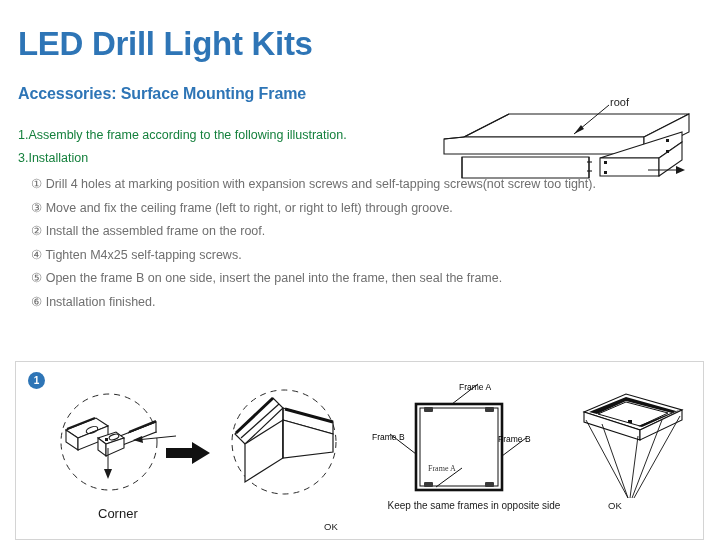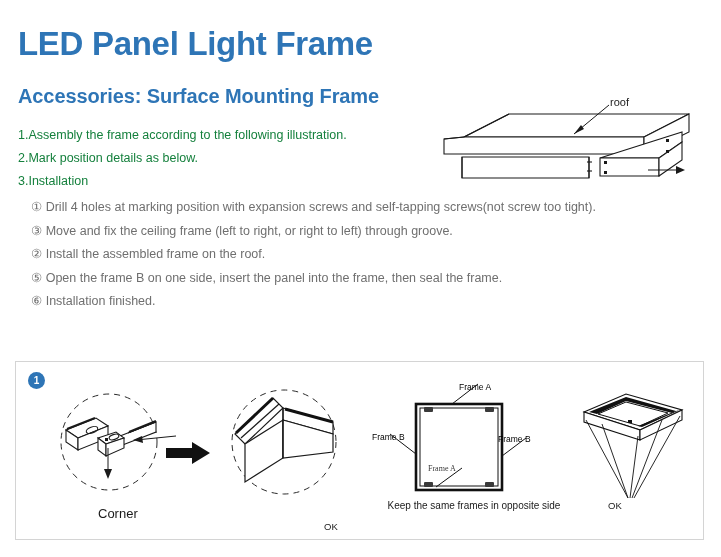--- a/index.html
+++ b/index.html
@@ -14,21 +14,21 @@
   .page{position:relative;width:721px;height:557px;}
 
   
   .title{
     position:absolute;left:18px;top:27px;
     font-size:33px;font-weight:bold;letter-spacing:-0.3px;
     color:#2E75B6;line-height:1;
   }
   .subtitle{
     position:absolute;left:18px;top:86px;
-    font-size:20px;font-weight:bold;letter-spacing:-0.1px;
+    font-size:16px;font-weight:bold;letter-spacing:-0.1px;
     color:#2E75B6;line-height:1;
   }
 
   
   .steps{position:absolute;left:18px;top:124px;width:660px;}
   .step{
     font-size:12.5px;color:#15803d;line-height:23px;
     white-space:nowrap;
   }
   .substeps{margin-top:3px;}
@@ -81,31 +81,31 @@
   .lbl-frameB-right{left:124px;top:62px;}
   .lbl-frameA-bot{left:54px;top:92px;font-family:"Liberation Serif",serif;font-size:8px;color:#3a3a3a;}
 
   svg{display:block;overflow:visible;}
 </style>
 </head>
 <body>
 
 <div class="page">
 
-  <div class="title">LED Panel Light Frame</div>
+  <div class="title">LED Drill Light Kits</div>
   <div class="subtitle">Accessories: Surface Mounting Frame</div>
 
   <div class="steps">
     <div class="step">1.Assembly the frame according to the following illustration.</div>
-    <div class="step">2.Mark position details as below.</div>
     <div class="step">3.Installation</div>
     <div class="substeps">
       <div class="substep">① Drill 4 holes at marking position with expansion screws and self-tapping screws(not screw too tight).</div>
       <div class="substep">③ Move and fix the ceiling frame (left to right, or right to left)  through groove.</div>
       <div class="substep">② Install the assembled frame on the roof.</div>
+      <div class="substep">④ Tighten M4x25 self-tapping screws.</div>
       <div class="substep">⑤ Open the frame B on one side, insert the panel into the  frame, then seal the frame.</div>
       <div class="substep">⑥ Installation finished.</div>
     </div>
   </div>
 
   <div class="roof-label">roof</div>
   <div class="roof-illo">
     <svg width="300" height="100" viewBox="0 0 300 100">
       <g fill="none" stroke="#1a1a1a" stroke-width="1.1" stroke-linejoin="miter">
 

